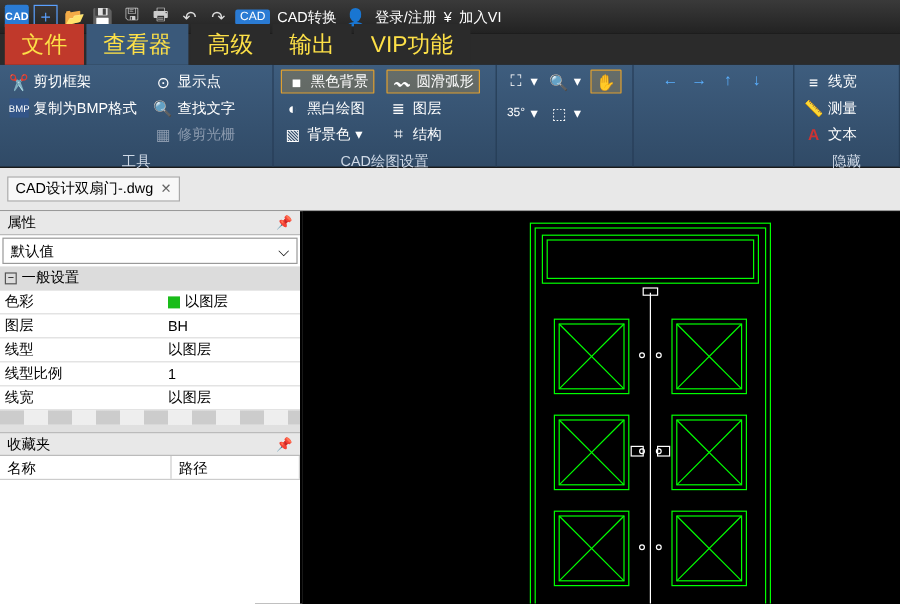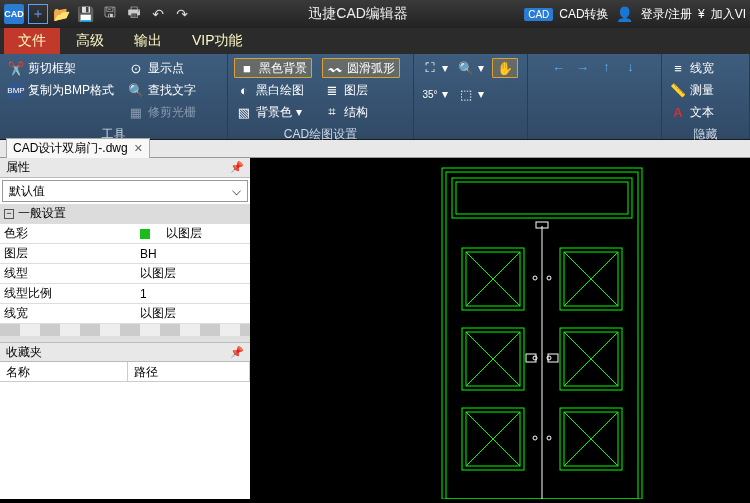--- a/index.html
+++ b/index.html
@@ -6,50 +6,50 @@
 body { width: 750px; height: 503px; background: #000; overflow: hidden; font-size: 12px; color: #fff; }
 
 
 .titlebar { height: 28px; background: linear-gradient(#3a3a3a,#222); display: flex; align-items: center; padding: 0 4px; gap: 4px; }
 .titlebar .tico { width: 20px; height: 20px; display: flex; align-items: center; justify-content: center; font-size: 14px; }
 .titlebar .spacer { flex: 1; text-align: center; font-size: 14px; color: #eee; }
 .titlebar .rblk { display: flex; align-items: center; gap: 6px; }
 
 
 .tabs { height: 26px; background: #2b2b2b; display: flex; align-items: flex-end; padding-left: 4px; gap: 2px; }
-.tab { padding: 4px 14px; background: #2b2b2b; color: #fef9c3; font-size: 14px; cursor: pointer; }
+.tab { padding: 4px 14px; background: #2b2b2b; color: #fde047; font-size: 19px; cursor: pointer; }
 .tab.file { background: #c0392b; }
 .tab.active { background: #3a597a; }
 
 
 .ribbon { height: 86px; background: linear-gradient(#3e5d7e,#304a66); display: flex; border-bottom: 1px solid #1a1a1a; }
 .rgroup { border-right: 1px solid #263d56; display: flex; flex-direction: column; }
 .rgroup .body { flex: 1; display: flex; flex-wrap: wrap; align-content: flex-start; padding: 4px 6px; gap: 2px 10px; }
 .rgroup .label { height: 16px; text-align: center; font-size: 12px; color: #cfd9e6; }
 .rbtn { display: flex; align-items: center; gap: 4px; height: 20px; color: #fff; padding: 0 2px; white-space: nowrap; }
 .rbtn.boxed { border: 1px solid #e0a030; background: rgba(224,160,48,.25); border-radius: 1px; padding: 0 4px; }
 .rico { width: 16px; height: 16px; display: inline-flex; align-items: center; justify-content: center; font-size: 13px; }
 
 
-.doctabs { height: 18px; background: #e8e8e8; display: flex; align-items: center; padding-left: 6px; gap: 4px; border-bottom: 1px solid #999; }
+.doctabs { height: 36px; background: #e8e8e8; display: flex; align-items: center; padding-left: 6px; gap: 4px; border-bottom: 1px solid #999; }
 .doctab { background: #f8f8f8; border: 1px solid #aaa; padding: 1px 6px; color: #000; display: flex; align-items: center; gap: 6px; font-size: 12px; }
 .doctab .x { color: #666; font-size: 11px; }
 
 
 .main { display: flex; height: 341px; }
 .leftpanel { width: 252px; background: #fff; color: #000; display: flex; flex-direction: column; border-right: 2px solid #000; }
 .paneltitle { background: #e8e8e8; height: 20px; display: flex; align-items: center; padding: 0 6px; border-bottom: 1px solid #bbb; justify-content: space-between; }
 .pin { font-size: 11px; color: #333; }
 .defaultsel { height: 22px; display: flex; align-items: center; justify-content: space-between; padding: 0 6px; border: 1px solid #999; margin: 2px; background: #fff; }
 .proprows { flex: 0 0 auto; }
 .proprow { display: flex; height: 20px; align-items: center; border-bottom: 1px solid #ddd; font-size: 12px; }
 .proprow.hdr { background: #dcdcdc; }
 .proprow .c1 { width: 140px; padding-left: 4px; }
 .proprow .c1.top { padding-left: 4px; display:flex; align-items:center; gap:4px;}
-.proprow .c2 { flex: 1; display: flex; align-items: center; gap: 16px; }
+.proprow .c2 { flex: 1; display: flex; align-items: center; gap: 4px; }
 .scrollhint { height: 12px; background: repeating-linear-gradient(90deg,#ccc,#ccc 20px,#eee 20px,#eee 40px); }
 .favtitle { background: #e8e8e8; height: 20px; display: flex; align-items: center; padding: 0 6px; justify-content: space-between; border-top: 1px solid #bbb; border-bottom:1px solid #bbb;}
 .favgrid { flex: 1; background: #fff; }
 .favhdr { display: flex; height: 20px; border-bottom: 1px solid #ccc; }
 .favhdr div { border-right: 1px solid #ccc; padding: 2px 6px; }
 
 .canvas { flex: 1; background: #000; position: relative; }
 svg.drawing { position: absolute; inset: 0; }
 
 .green-sq { width:10px; height:10px; background:#1abc1a; display:inline-block; }
@@ -60,33 +60,33 @@
 
 <div class="titlebar">
   <span class="tico" style="background:#2a7bd4;color:#fff;font-size:9px;font-weight:bold;border-radius:2px;">CAD</span>
   <span class="tico" style="border:1px solid #5aa0ff;color:#5aa0ff;">＋</span>
   <span class="tico" style="color:#e8d070;">📂</span>
   <span class="tico" style="color:#ccc;">💾</span>
   <span class="tico" style="color:#ccc;">🖫</span>
   <span class="tico" style="color:#ccc;">🖶</span>
   <span class="tico" style="color:#ddd;">↶</span>
   <span class="tico" style="color:#ddd;">↷</span>
-  <div class="spacer">迅捷CAD编辑器</div>
   <div class="rblk">
     <span style="background:#2a7bd4;padding:1px 4px;border-radius:2px;font-size:10px;">CAD</span>
     <span>CAD转换</span>
     <span class="tico">👤</span>
     <span>登录/注册</span>
     <span>¥</span>
     <span>加入VI</span>
   </div>
 </div>
 
 <div class="tabs">
   <div class="tab file">文件</div>
+  <div class="tab active">查看器</div>
   <div class="tab">高级</div>
   <div class="tab">输出</div>
   <div class="tab">VIP功能</div>
 </div>
 
 <div class="ribbon">
   <div class="rgroup" style="width:228px">
     <div class="body">
       <div style="display:flex;flex-direction:column;gap:2px;">
         <div class="rbtn">
@@ -238,21 +238,21 @@
         </div>
     </div>
     <div class="scrollhint"></div>
     <div style="height:6px;background:#e0e0e0;"></div>
     <div class="favtitle">
       <span>收藏夹</span>
       <span class="pin">📌</span>
     </div>
     <div class="favgrid">
       <div class="favhdr">
-        <div style="width:128px">名称</div>
+        <div style="width:143px">名称</div>
         <div style="flex:1">路径</div>
       </div>
     </div>
   </div>
 
   <div class="canvas">
     <svg class="drawing" viewBox="0 0 498 341">
       <g stroke="#00ff00" fill="none" stroke-width="1">
 
         <rect x="190" y="10" width="200" height="331"></rect>

